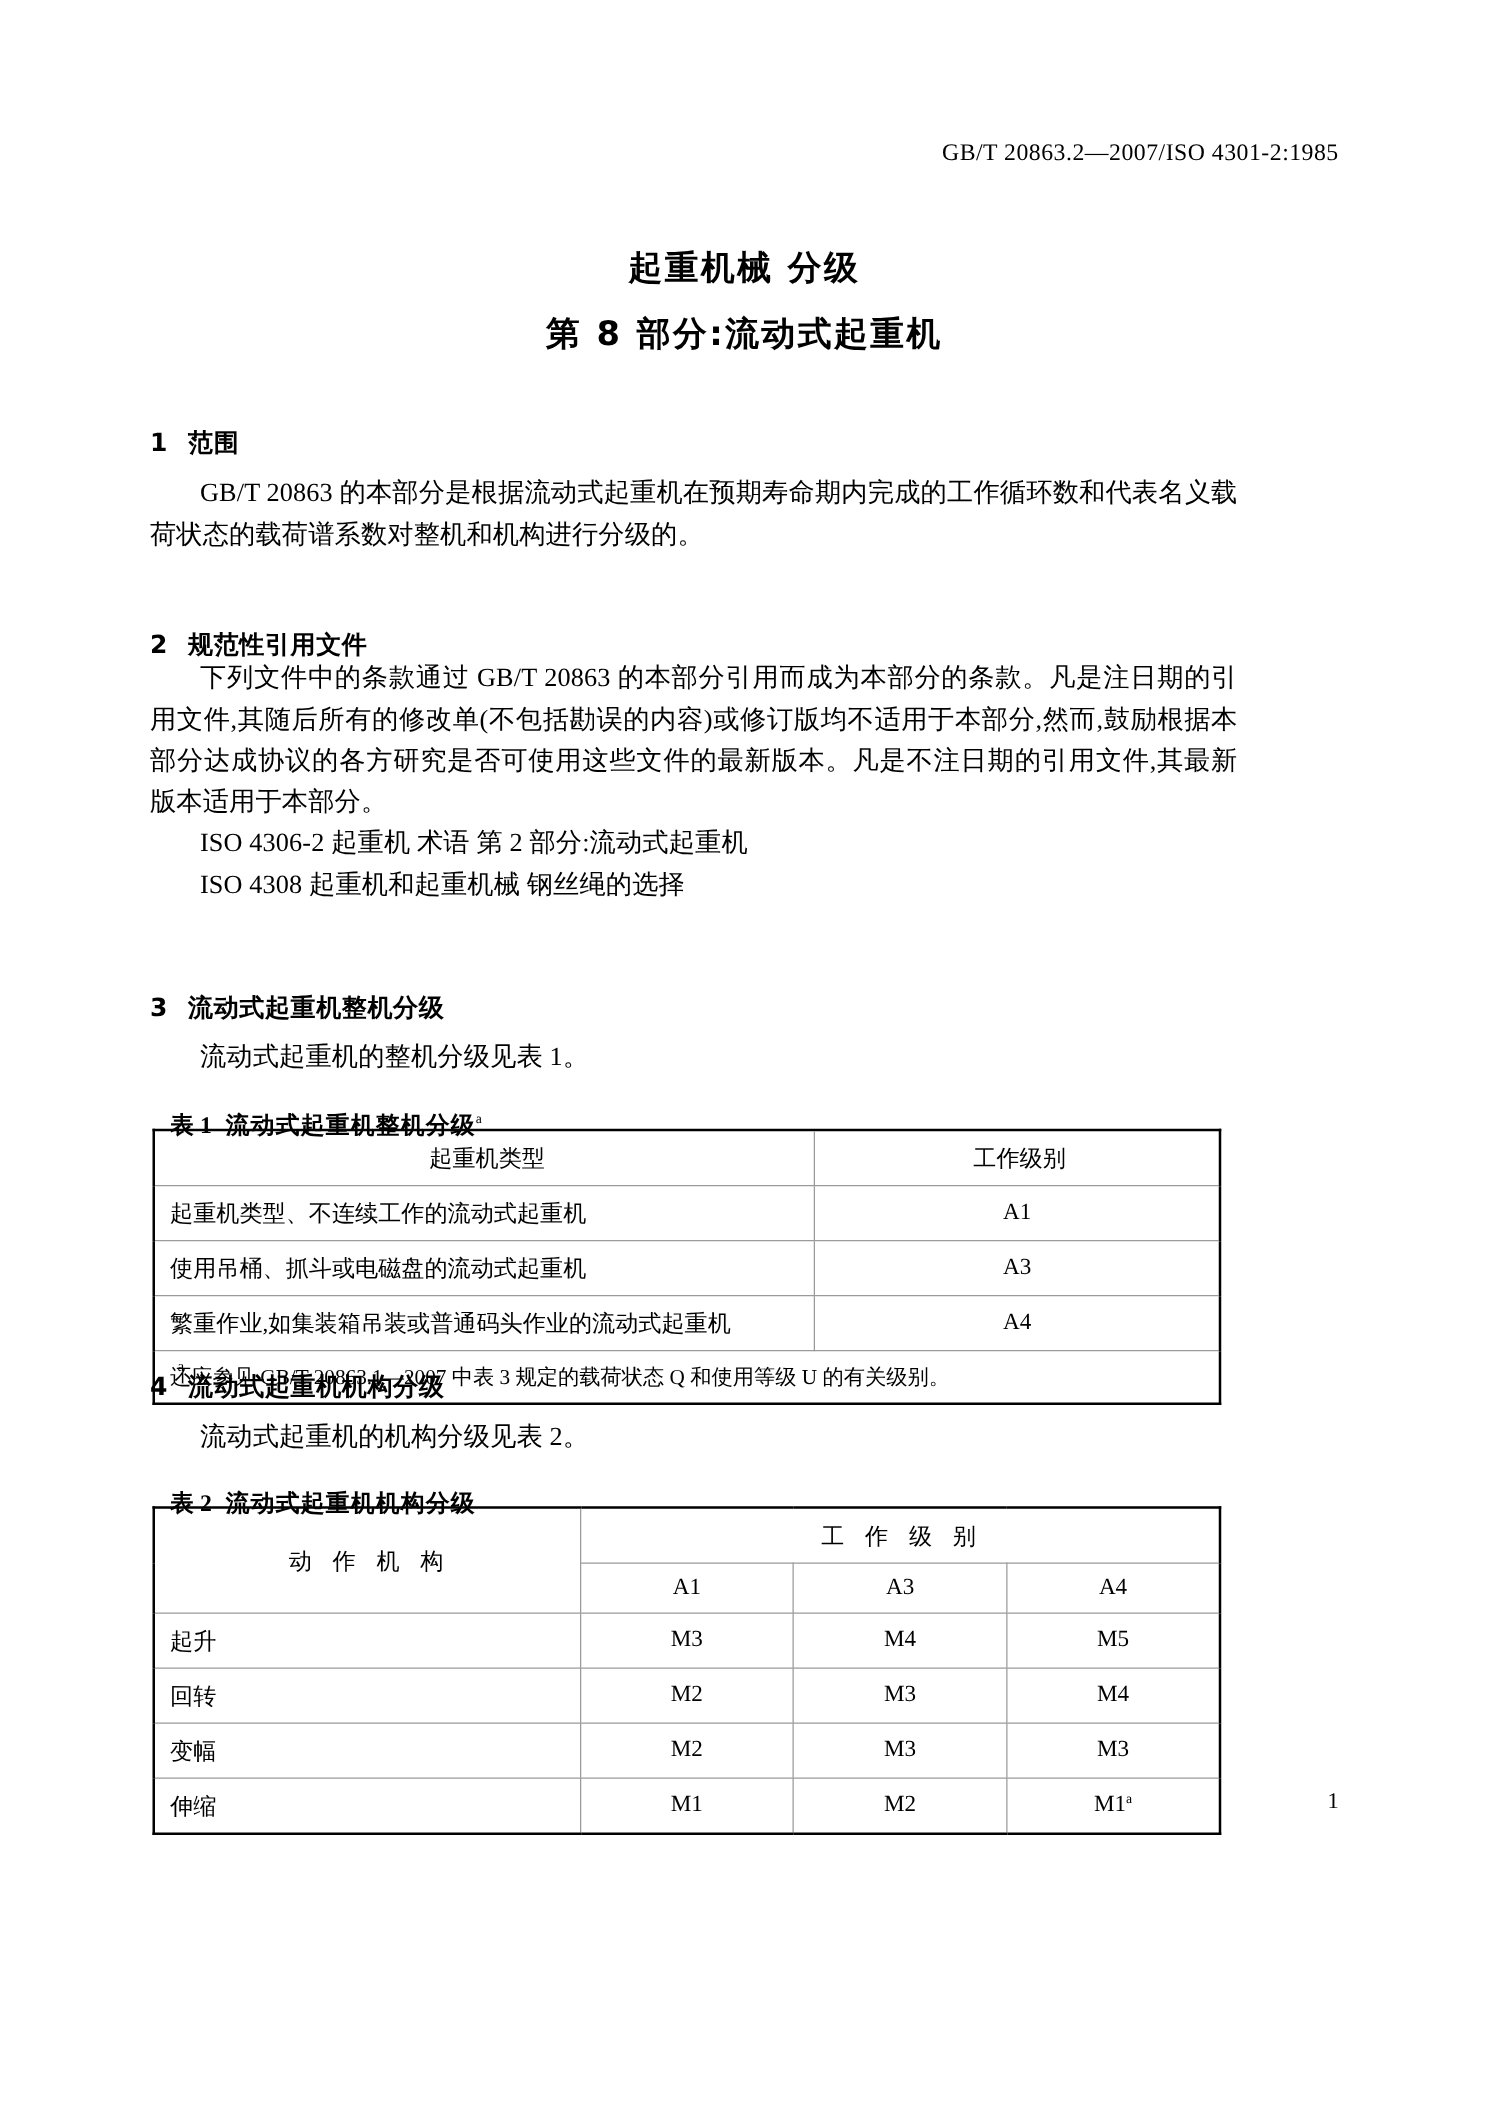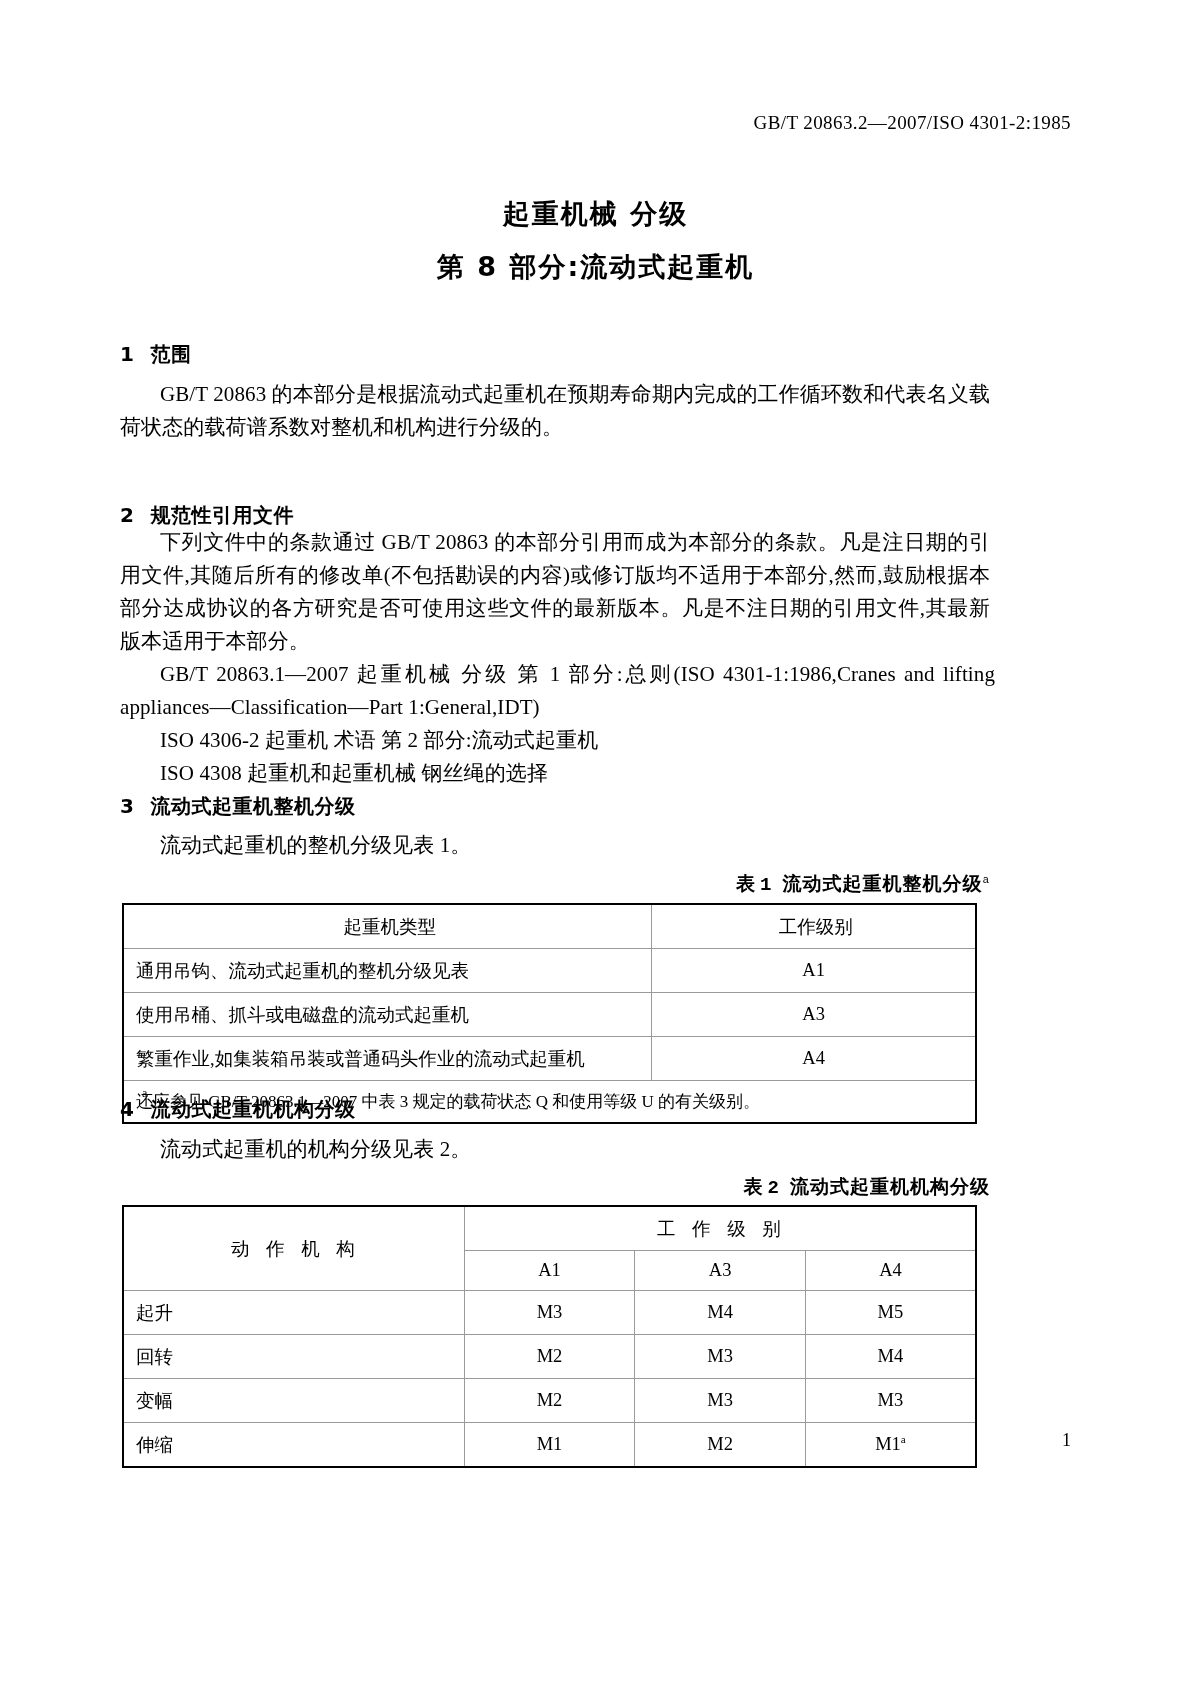--- a/index.html
+++ b/index.html
@@ -62,26 +62,26 @@
     line-height: 33px;
     text-align: justify;
     text-justify: inter-character;
     margin: 0;
     letter-spacing: 0.1px;
   }
   .indent { text-indent: 40px; }
 
   
   .table-caption {
-    text-align: right;
-    font-family: Liberation Mono, monospace;
+    text-align: left;
+    font-family: Liberation Serif, serif;
     font-weight: bold;
     font-size: 19px;
     letter-spacing: 1px;
-    margin: 0;
+    margin: 16px;
   }
   .table-caption .cap-num { margin: 0 10px 0 4px; }
   sup {
     font-size: 11px;
     vertical-align: super;
     font-weight: normal;
   }
 
   
   table.std {
@@ -162,21 +162,20 @@
     <span class="num">1</span><span>范围</span>
   </div>
   <p id="sec1-p1" class="para indent">GB/T 20863 的本部分是根据流动式起重机在预期寿命期内完成的工作循环数和代表名义载荷状态的载荷谱系数对整机和机构进行分级的。</p>
 
   <div id="sec2-head" class="clause-head">
     <span class="num">2</span><span>规范性引用文件</span>
   </div>
   <p id="sec2-p1" class="para indent">下列文件中的条款通过 GB/T 20863 的本部分引用而成为本部分的条款。凡是注日期的引用文件,其随后所有的修改单(不包括勘误的内容)或修订版均不适用于本部分,然而,鼓励根据本部分达成协议的各方研究是否可使用这些文件的最新版本。凡是不注日期的引用文件,其最新版本适用于本部分。</p>
 
   <div id="ref-list">
-    <p class="para indent">GB/T 20863.1—2007  起重机械  分级  第 1 部分:总则(ISO 4301-1:1986,Cranes and lifting appliances—Classification—Part 1:General,IDT)</p>
     <p class="para indent">ISO 4306-2  起重机  术语  第 2 部分:流动式起重机</p>
     <p class="para indent">ISO 4308  起重机和起重机械  钢丝绳的选择</p>
   </div>
 
   <div id="sec3-head" class="clause-head">
     <span class="num">3</span><span>流动式起重机整机分级</span>
   </div>
   <p id="sec3-p1" class="para indent">流动式起重机的整机分级见表 1。</p>
 
   <div id="tbl1-cap" class="table-caption">
@@ -186,21 +185,21 @@
   <div id="tbl1-wrap">
     <table class="std">
       <thead>
         <tr>
           <th class="c outer-top outer-left" style="width:62%">起重机类型</th>
           <th class="c outer-top outer-right" style="width:38%">工作级别</th>
         </tr>
       </thead>
       <tbody>
         <tr>
-          <td class="l outer-left">通用吊钩、流动式起重机的整机分级见表</td>
+          <td class="l outer-left">起重机类型、不连续工作的流动式起重机</td>
           <td class="c outer-right">A1</td>
         </tr>
         <tr>
           <td class="l outer-left">使用吊桶、抓斗或电磁盘的流动式起重机</td>
           <td class="c outer-right">A3</td>
         </tr>
         <tr>
           <td class="l outer-left">繁重作业,如集装箱吊装或普通码头作业的流动式起重机</td>
           <td class="c outer-right">A4</td>
         </tr>

